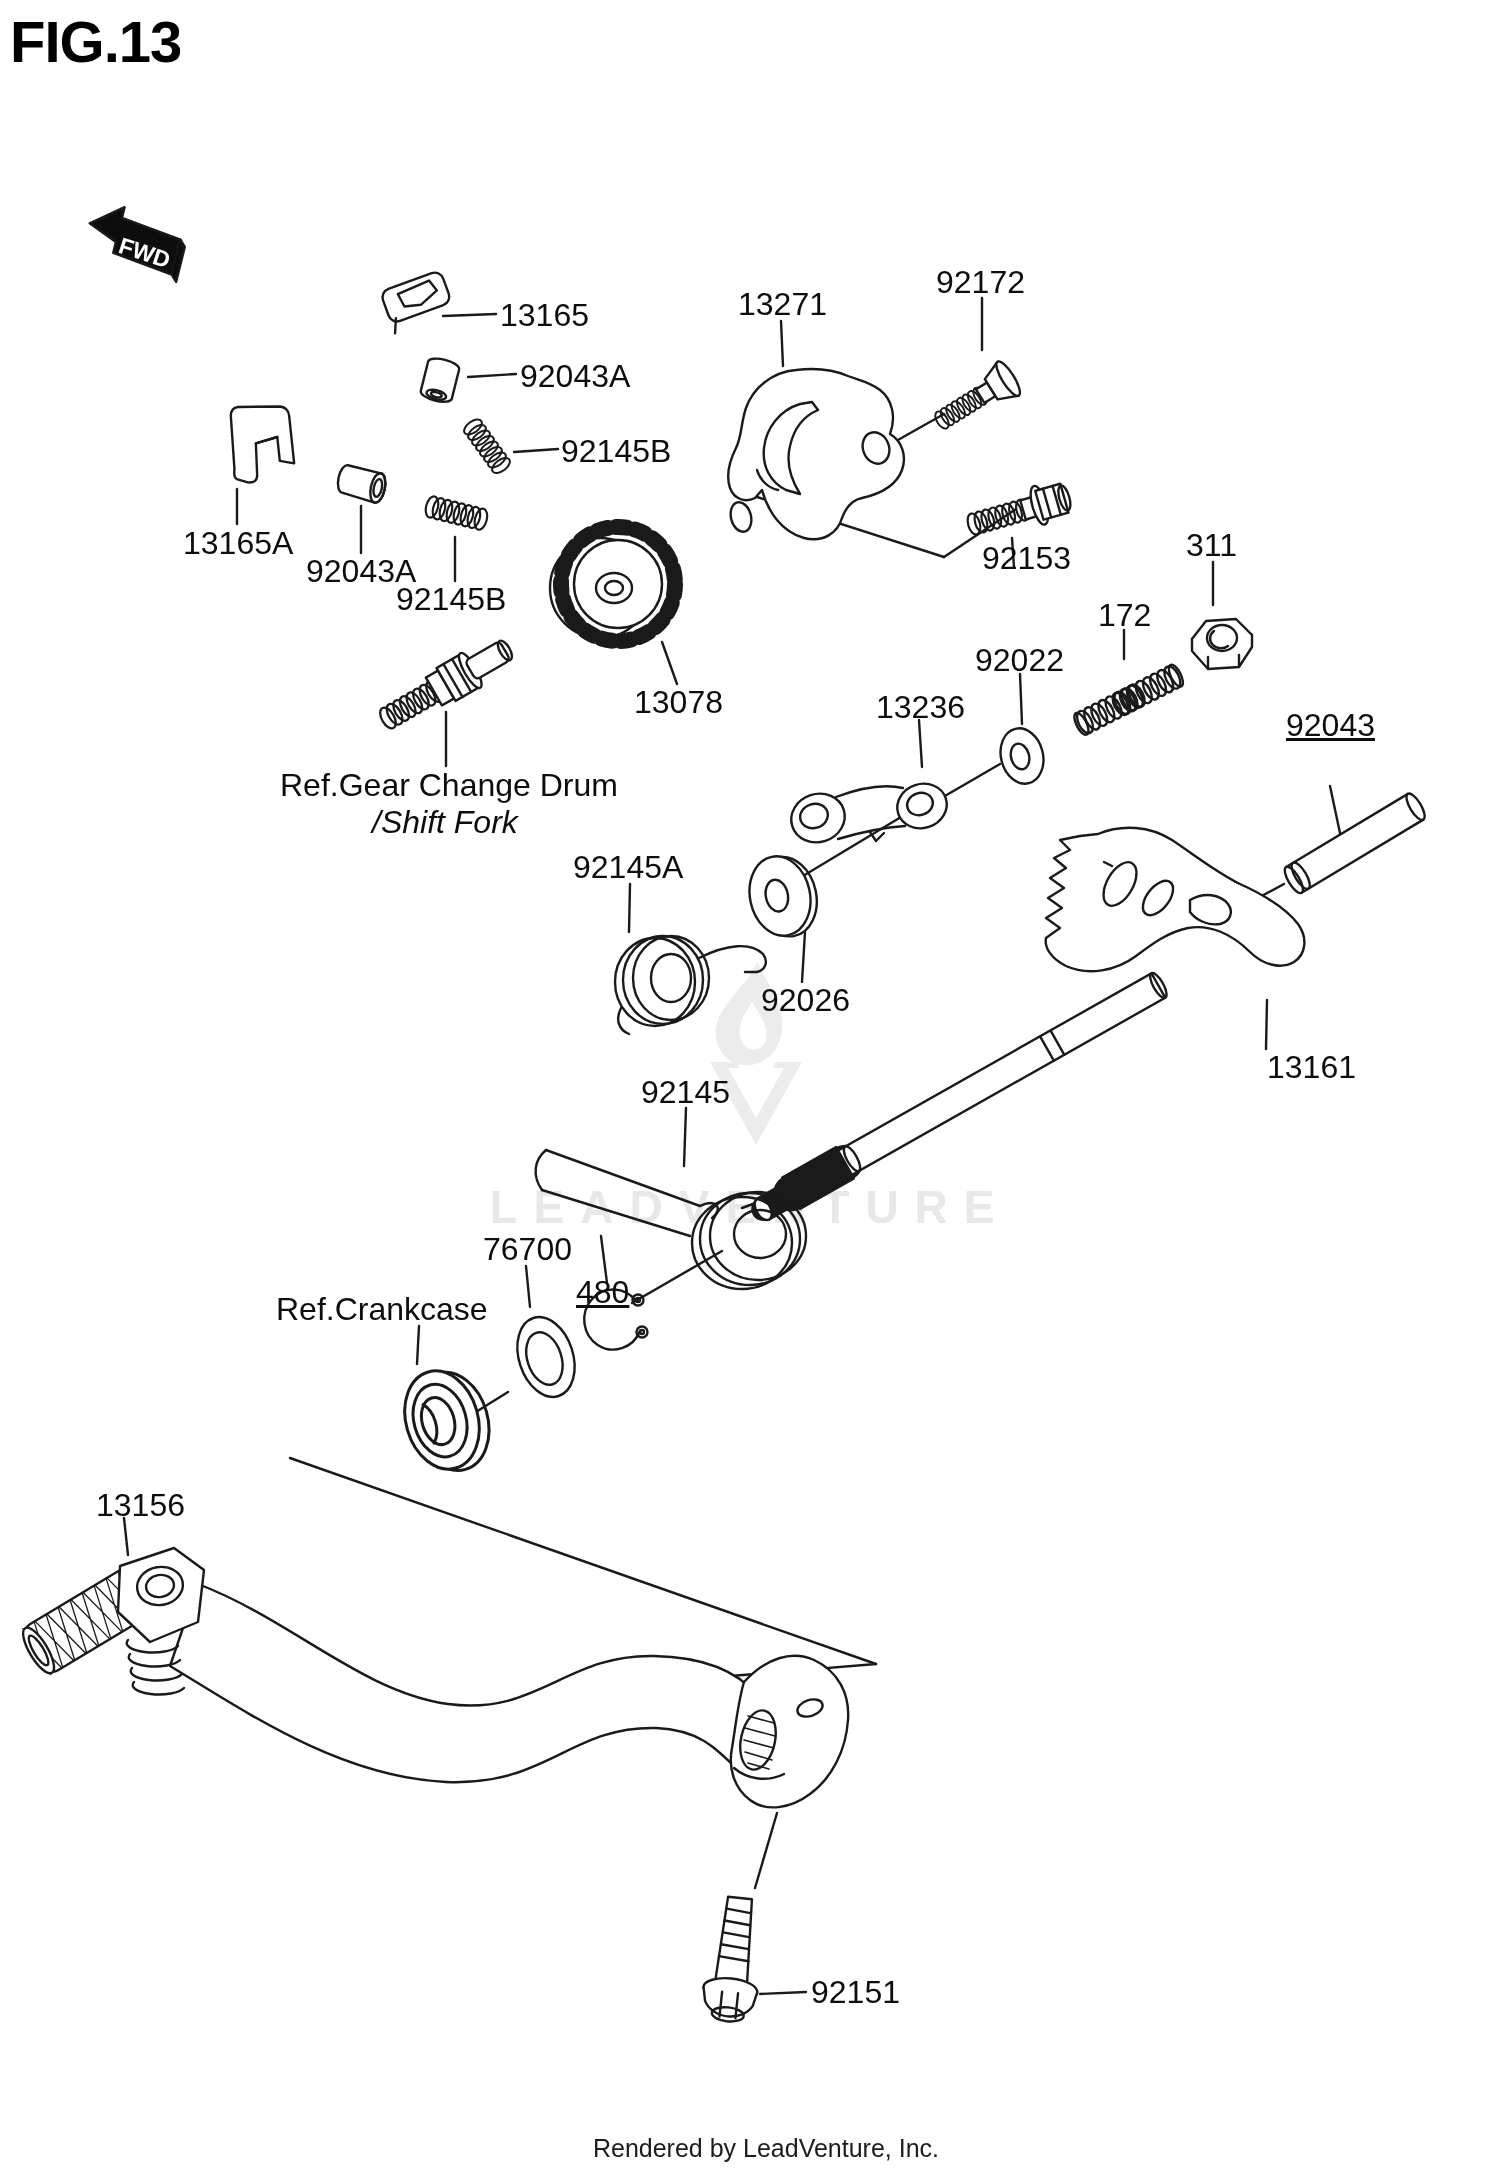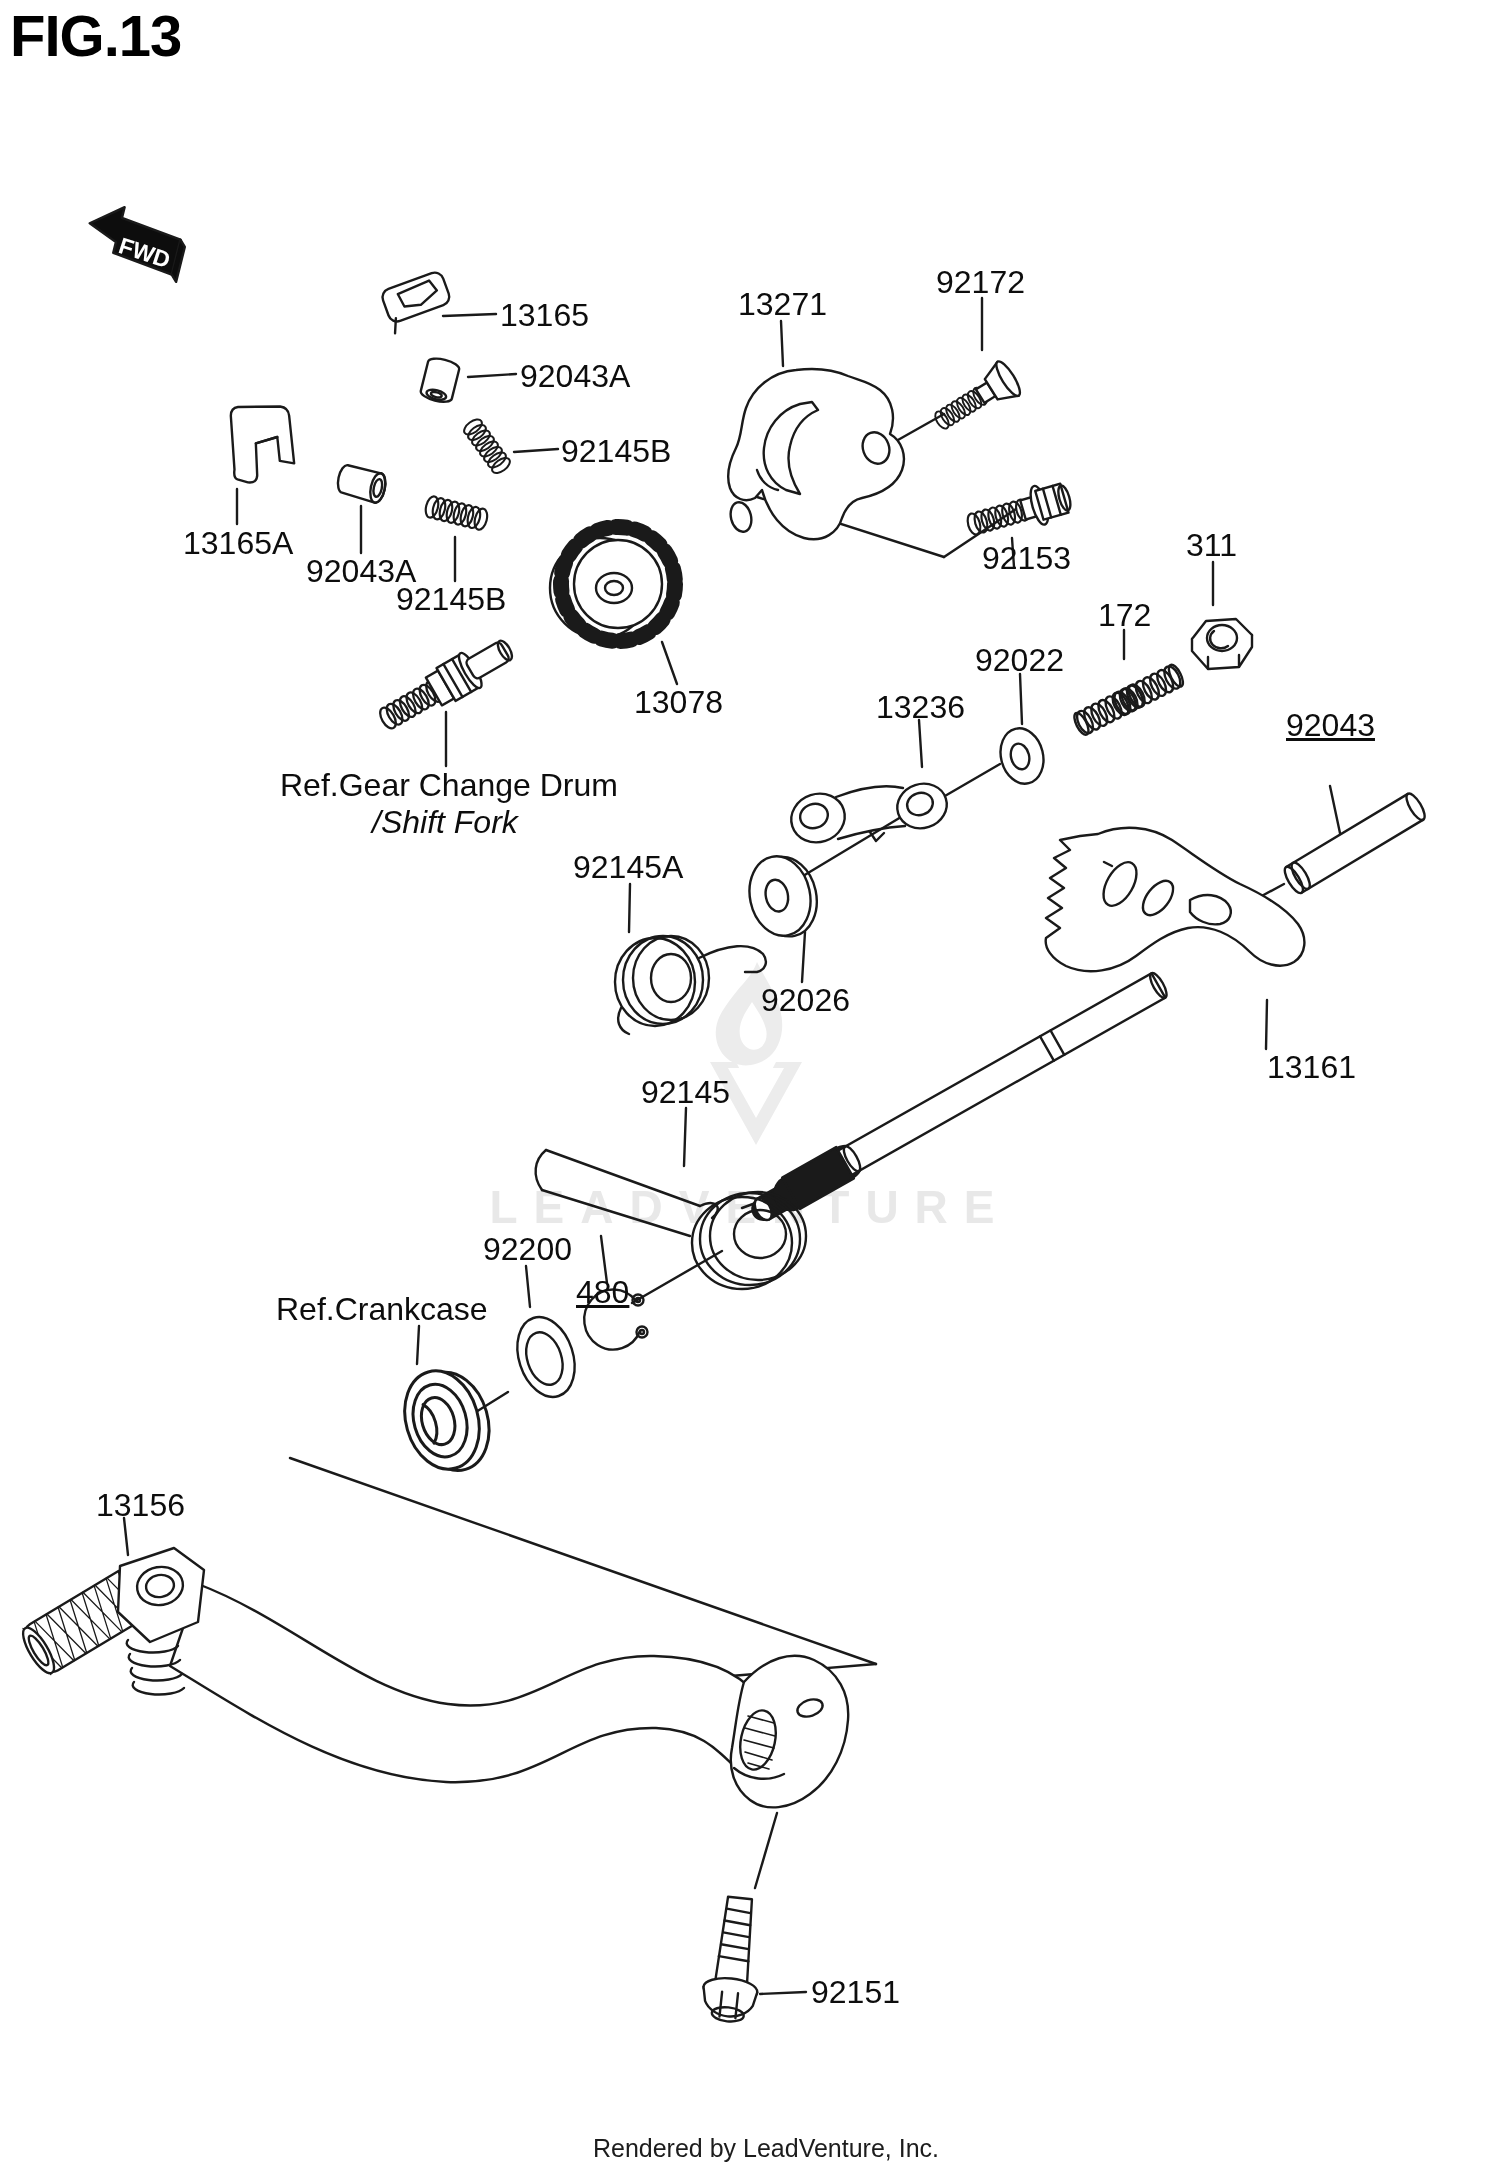--- a/index.html
+++ b/index.html
@@ -1,18 +1,18 @@
 <!DOCTYPE html>
 <html><head>
 <meta charset="utf-8">
 <style>
   html,body{margin:0;padding:0;background:#fff;}
   .page{position:relative;width:1500px;height:2172px;background:#ffffff;
         font-family:"Liberation Sans",sans-serif;overflow:hidden;}
-  .fig-title{position:absolute;left:10px;top:2px;font-size:58px;font-weight:bold;
+  .fig-title{position:absolute;left:10px;top:8px;font-size:58px;font-weight:bold;
              letter-spacing:-1px;color:#000;}
   .watermark-text{position:absolute;left:0;width:100%;top:1180px;text-align:center;
                   font-size:46px;font-weight:bold;letter-spacing:16px;color:#e8e8e8;}
   .footer-text{position:absolute;left:0;width:100%;top:2134px;text-align:center;
                font-size:25px;color:#1c1c1c;margin-left:16px;}
   .part-label{position:absolute;font-size:32px;color:#0d0d0d;white-space:nowrap;}
   svg.art{position:absolute;left:0;top:0;}
 </style>
 </head>
 <body>
@@ -342,20 +342,20 @@
       <div class="part-label" style="left: 975px; top: 642px;">92022</div>
       <div class="part-label" style="left: 876px; top: 689px;">13236</div>
       <div class="part-label" style="left: 1286px; top: 707px; text-decoration: underline;">92043</div>
       <div class="part-label" style="left: 280px; top: 767px;">Ref.Gear Change Drum</div>
       <div class="part-label" style="left: 372px; top: 804px; font-style: italic;">/Shift Fork</div>
       <div class="part-label" style="left: 573px; top: 849px;">92145A</div>
       <div class="part-label" style="left: 761px; top: 982px;">92026</div>
       <div class="part-label" style="left: 1225px; top: 1049px; margin-left: 42px;">13161</div>
       <div class="part-label" style="left: 641px; top: 1074px;">92145</div>
       <div class="part-label" style="left: 576px; top: 1274px; text-decoration: underline;">480</div>
-      <div class="part-label" style="left: 483px; top: 1231px;">92200</div>
+      <div class="part-label" style="left: 483px; top: 1231px;">76700</div>
       <div class="part-label" style="left: 276px; top: 1291px;">Ref.Crankcase</div>
       <div class="part-label" style="left: 96px; top: 1487px;">13156</div>
       <div class="part-label" style="left: 811px; top: 1974px;">92151</div>
     </div>
 
   <div class="footer-text">Rendered by LeadVenture, Inc.</div>
 </div>
 
 </body></html>

